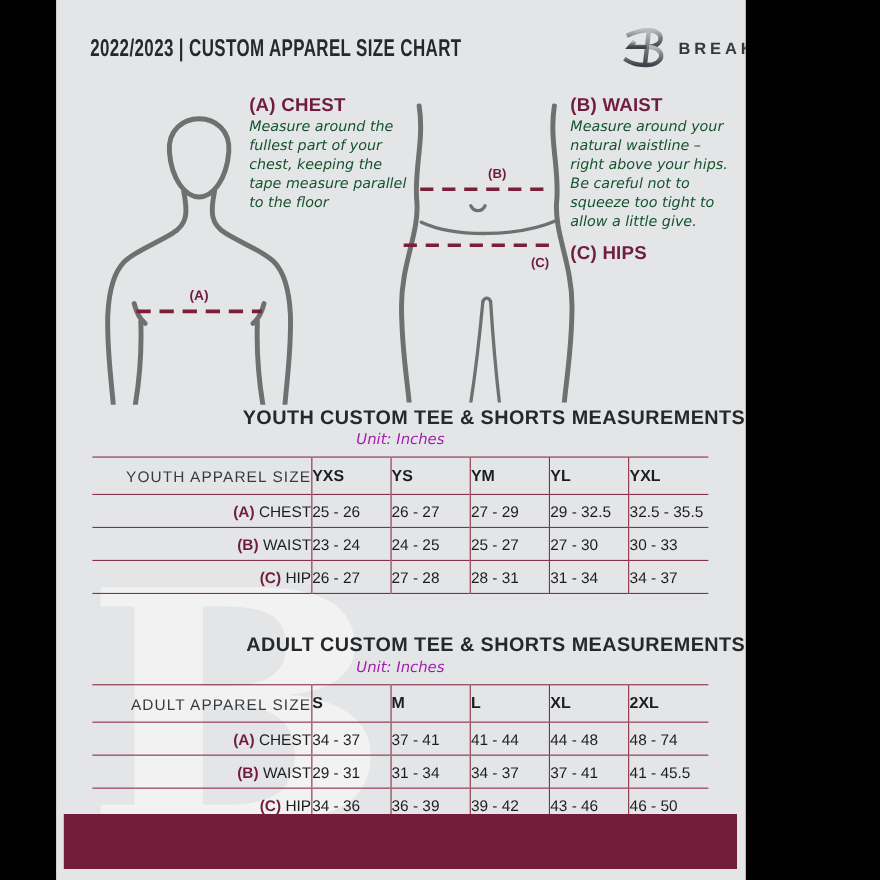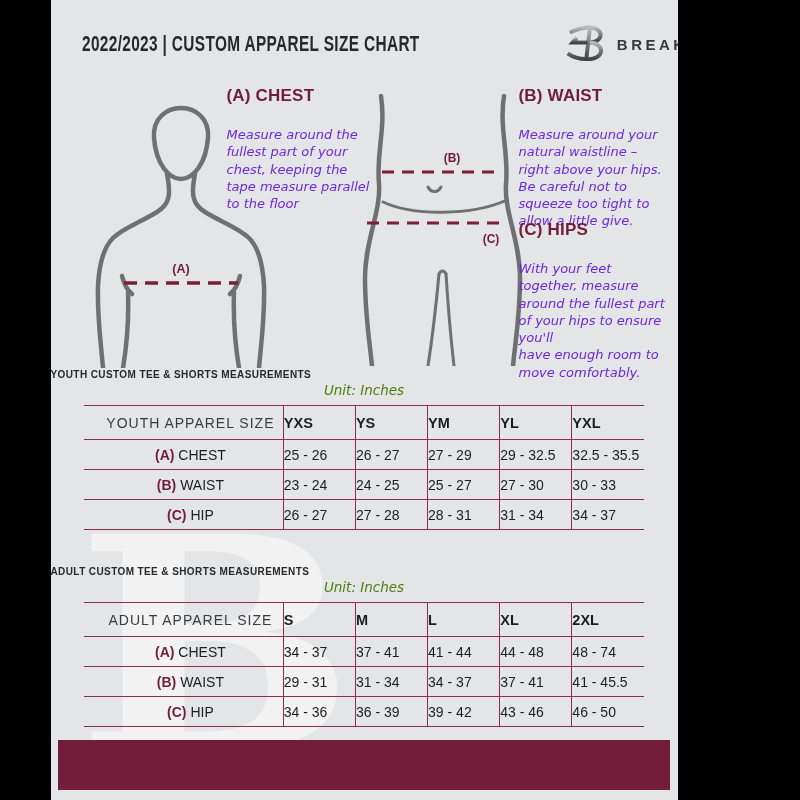--- a/index.html
+++ b/index.html
@@ -12,33 +12,33 @@
   .doc-title{font-weight:700;font-size:22px;color:#27282a;letter-spacing:0.5px;transform:scaleX(0.70);transform-origin:left center;white-space:nowrap;}
   .brand{display:flex;align-items:center;gap:7px;}
   .brand-name{font-weight:700;font-size:15px;letter-spacing:3.5px;color:#36383b;}
 
   
   .figures{position:absolute;top:78px;left:0;right:0;height:294px;z-index:1;}
   .fig-torso{position:absolute;left:20px;top:-2px;}
   .fig-hips{position:absolute;left:300px;top:16px;}
   .instr{position:absolute;}
   .instr h3{margin:0;font-size:17px;font-weight:800;color:#701d3b;letter-spacing:0.2px;font-family:"Liberation Sans",sans-serif;}
-  .instr p{margin:20px 0 0;font-style:italic;font-size:13px;line-height:1.33;color:#6d28d9;white-space:pre-line;font-family:"DejaVu Sans",sans-serif;}
+  .instr p{margin:1px 0 0;font-style:italic;font-size:13px;line-height:1.33;color:#14532d;white-space:pre-line;font-family:"DejaVu Sans",sans-serif;}
   .instr-a{left:176px;top:8px;width:175px;}
   .instr-b{left:468px;top:8px;width:162px;}
   .instr-c{left:468px;top:142px;width:166px;}
 
   
   .tables{position:absolute;top:369px;left:0;right:0;z-index:2;}
-  .section-title{text-align:left;font-size:10px;font-weight:700;color:#27282a;letter-spacing:0.4px;}
-  .unit{text-align:center;font-style:italic;font-size:13.5px;font-weight:500;color:#4d7c0f;margin-top:2px;font-family:"DejaVu Sans",sans-serif;}
+  .section-title{text-align:right;font-size:18px;font-weight:700;color:#27282a;letter-spacing:0.4px;}
+  .unit{text-align:center;font-style:italic;font-size:13.5px;font-weight:500;color:#a21caf;margin-top:2px;font-family:"DejaVu Sans",sans-serif;}
   table{border-collapse:collapse;width:560px;margin:7px auto 0;table-layout:fixed;}
   th,td{height:29px;font-size:14px;color:#1c1d1f;padding:0;text-align:left;font-weight:400;}
   th{height:33px;font-weight:700;font-size:14.5px;}
-  th.label-col,td.label-col{width:33%;text-align:center;padding-left:14px;}
+  th.label-col,td.label-col{width:33%;text-align:right;padding-left:14px;}
   th.label-col{font-weight:400;letter-spacing:1px;color:#3a3b3e;font-size:14px;}
   tr{border-bottom:1.6px solid #8b2e4a;}
   table tr:first-child{border-top:1.6px solid #8b2e4a;}
   td + td, th + th{border-left:1.6px solid #8b2e4a;}
   .pfx{font-weight:700;color:#701d3b;}
   .adult-block{margin-top:36px;}
 
   
   .watermark{position:absolute;left:25px;top:498px;font-size:295px;line-height:1;font-weight:700;color:rgba(255,255,255,0.5);font-family:"DejaVu Serif",serif;z-index:1;transform:scaleX(1.12);transform-origin:left top;}
   .footer-bar{position:absolute;left:7px;right:8px;bottom:10px;height:50px;background:#721d39;z-index:3;}
@@ -118,27 +118,20 @@
         <h3>(B) WAIST</h3>
         <p>Measure around your
 natural waistline –
 right above your hips.
 Be careful not to
 squeeze too tight to
 allow a little give.</p>
       </div>
       <div class="instr instr-c">
         <h3>(C) HIPS</h3>
-        <p>With your feet
-together, measure
-around the fullest part
-of your hips to ensure
-you'll
-have enough room to
-move comfortably.</p>
       </div>
     </div>
 
     <div class="watermark">B</div>
 
     <div class="tables">
 
       <div class="youth-block">
         <div class="section-title">YOUTH CUSTOM TEE &amp; SHORTS MEASUREMENTS</div>
         <div class="unit">Unit: Inches</div>

